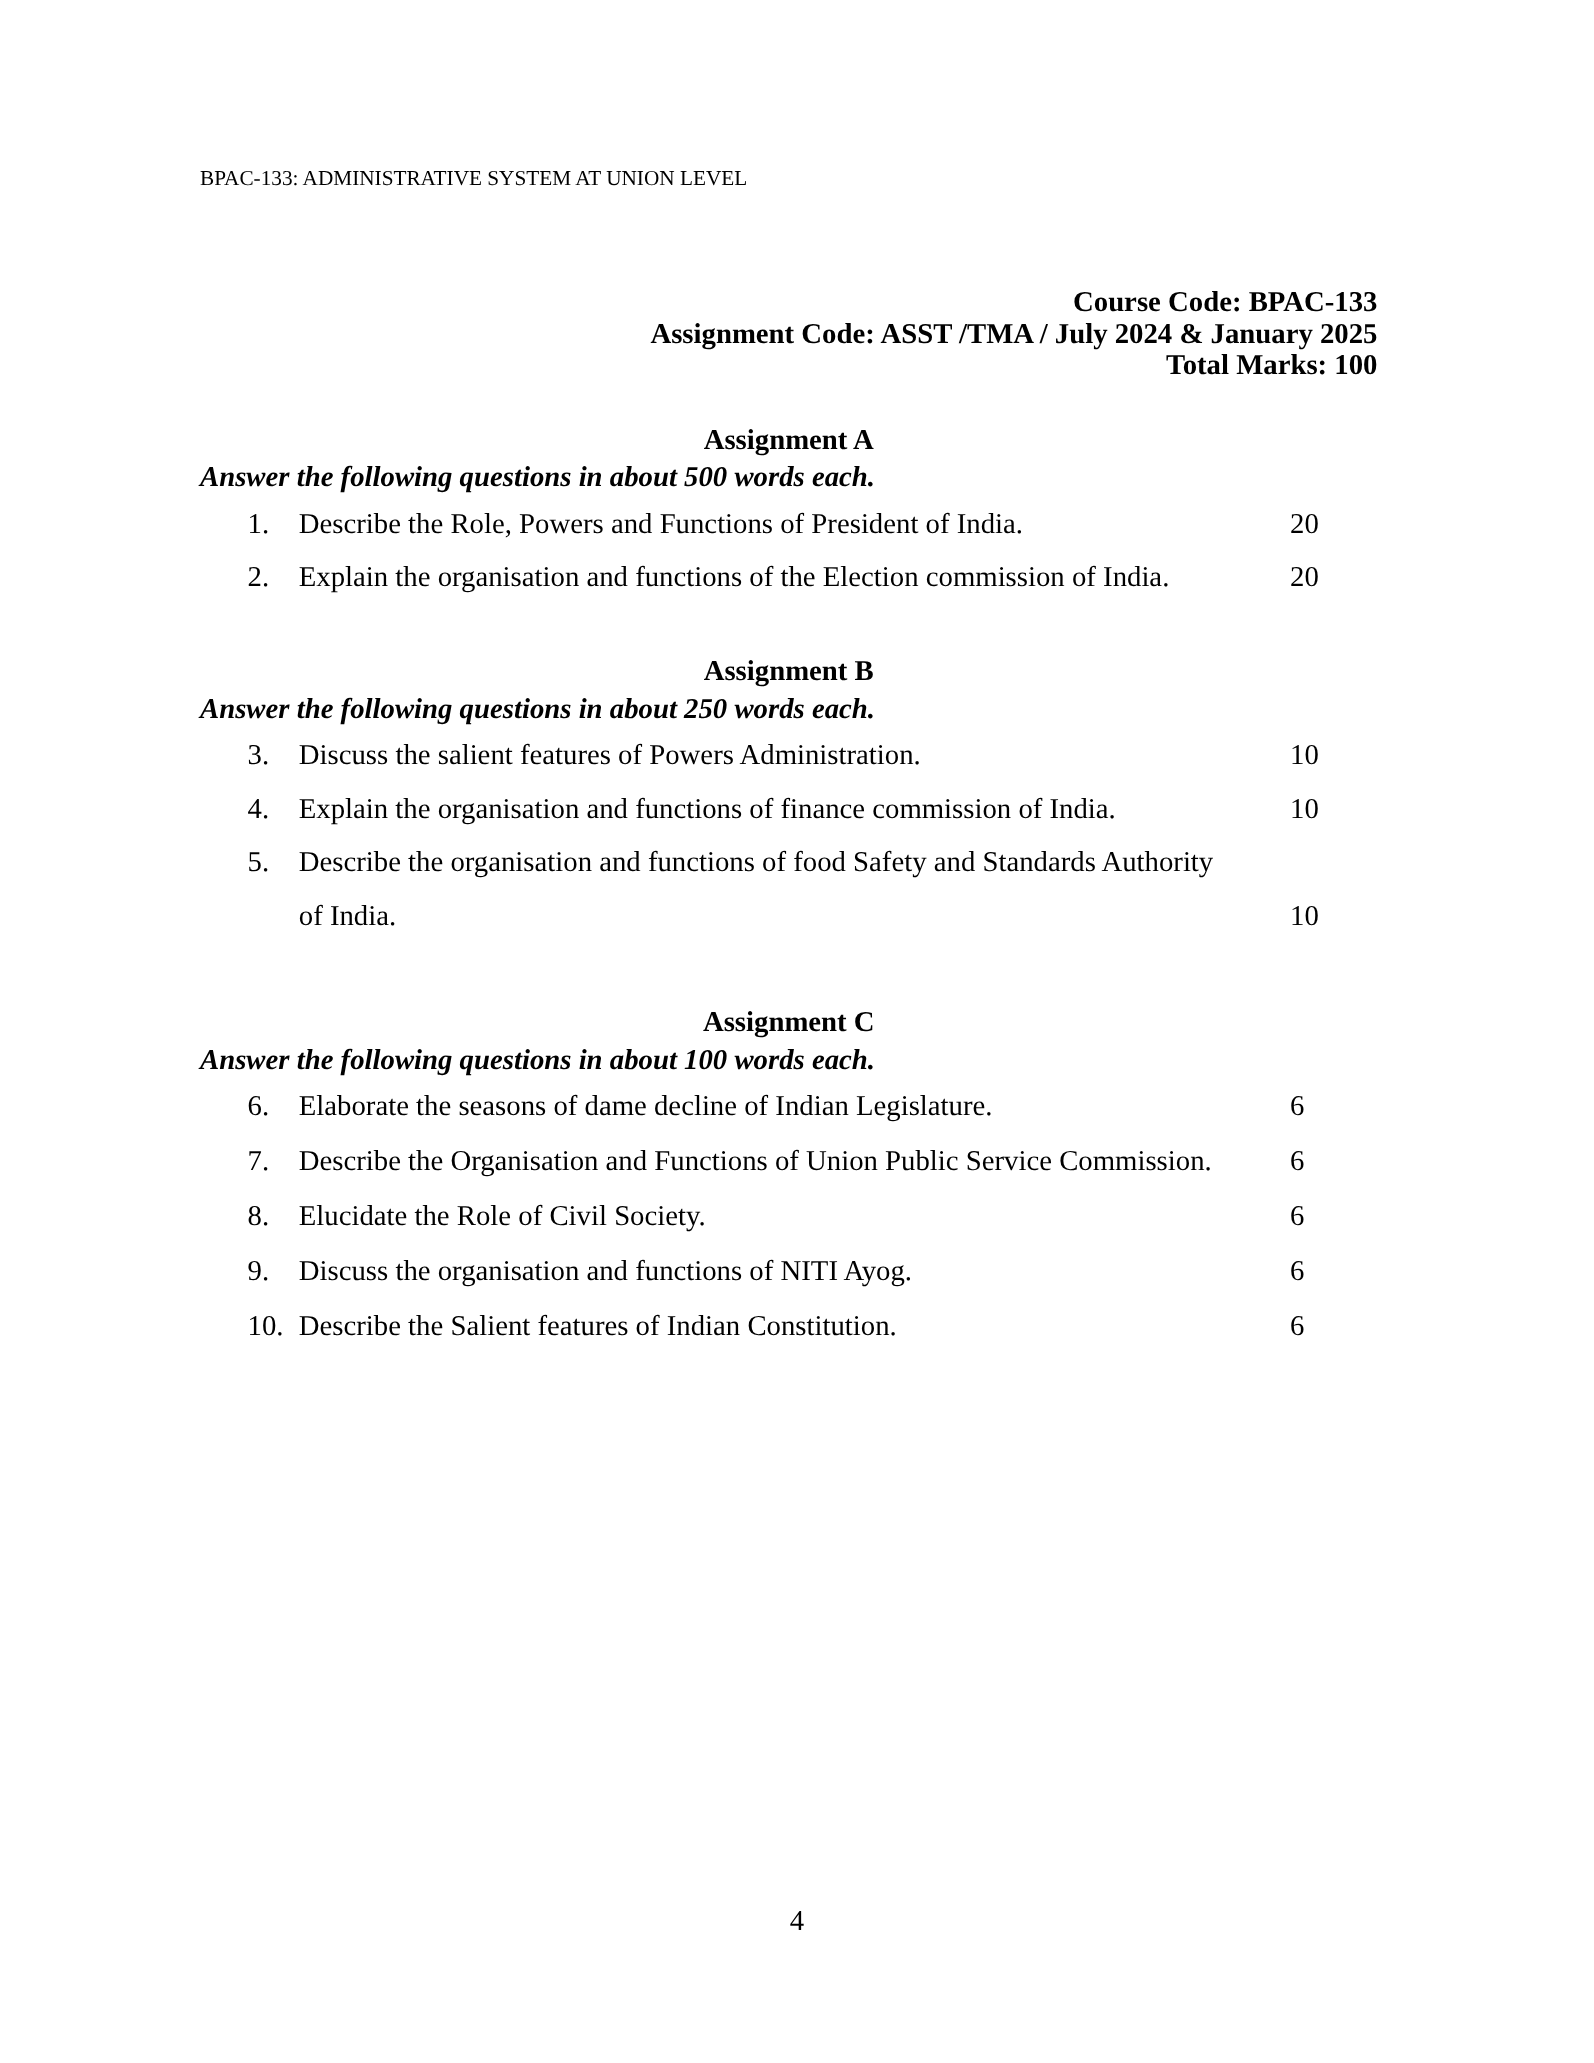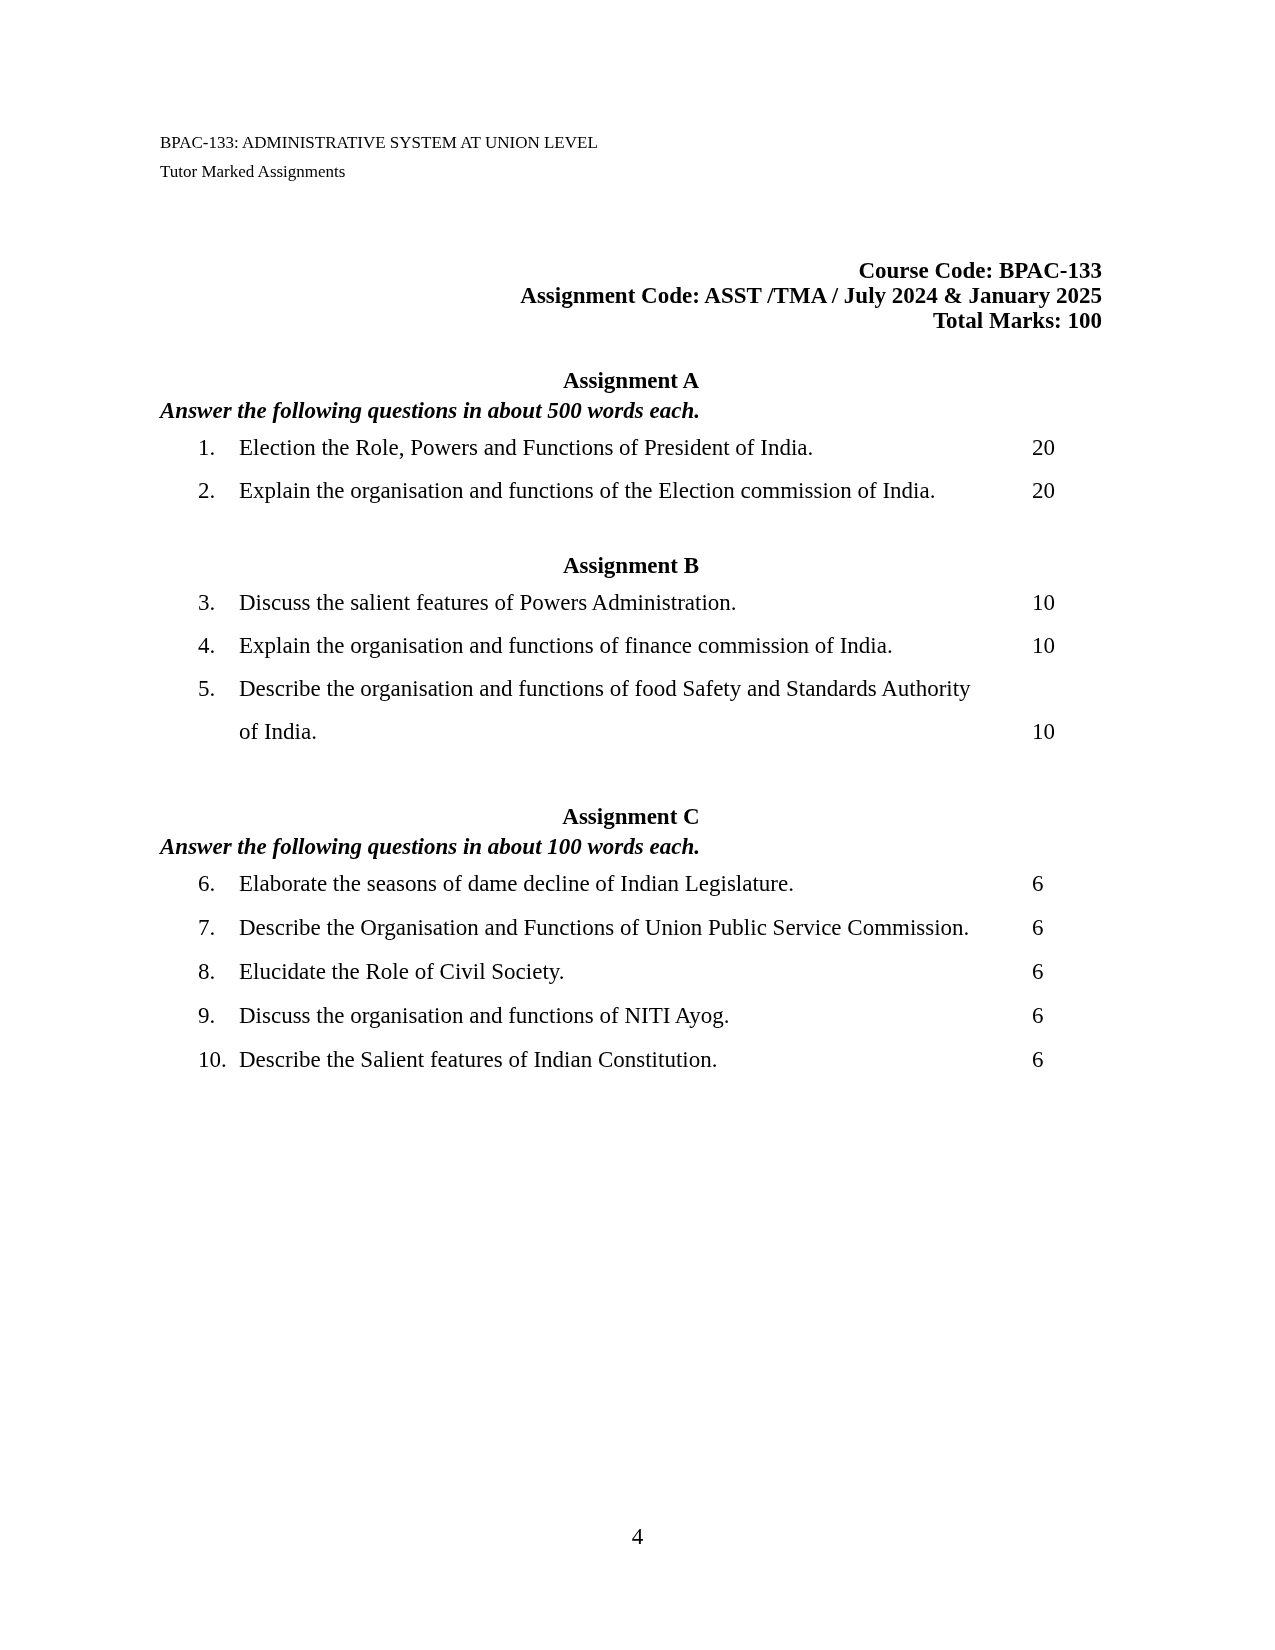--- a/index.html
+++ b/index.html
@@ -81,47 +81,47 @@
     font-size: 23px;
     line-height: 26px;
   }
 </style>
 </head>
 <body>
 
 <div class="page">
 
   <div class="doc-title">BPAC-133: ADMINISTRATIVE SYSTEM AT UNION LEVEL</div>
-  <div class="doc-title">Tutor Marked Assignments</div>
 
   <div class="meta-block">
     <div>Course Code: BPAC-133</div>
     <div>Assignment Code: ASST /TMA / July 2024 &amp; January 2025</div>
     <div>Total Marks: 100</div>
   </div>
 
   <main id="sections">
       <section class="section section-a">
         <h2 class="sec-title">Assignment A</h2>
         <p class="sec-instruction">Answer the following questions in about 500 words each.</p>
         <div class="q-list">
           <div class="q-row">
             <span class="q-num">1.</span>
-            <span class="q-text">Election the Role, Powers and Functions of President of India.</span>
+            <span class="q-text">Describe the Role, Powers and Functions of President of India.</span>
             <span class="q-marks">20</span>
           </div>
           <div class="q-row">
             <span class="q-num">2.</span>
             <span class="q-text">Explain the organisation and functions of the Election commission of India.</span>
             <span class="q-marks">20</span>
           </div>
         </div>
       </section>
       <section class="section section-b">
         <h2 class="sec-title">Assignment B</h2>
+        <p class="sec-instruction">Answer the following questions in about 250 words each.</p>
         <div class="q-list">
           <div class="q-row">
             <span class="q-num">3.</span>
             <span class="q-text">Discuss the salient features of Powers Administration.</span>
             <span class="q-marks">10</span>
           </div>
           <div class="q-row">
             <span class="q-num">4.</span>
             <span class="q-text">Explain the organisation and functions of finance commission of India.</span>
             <span class="q-marks">10</span>

